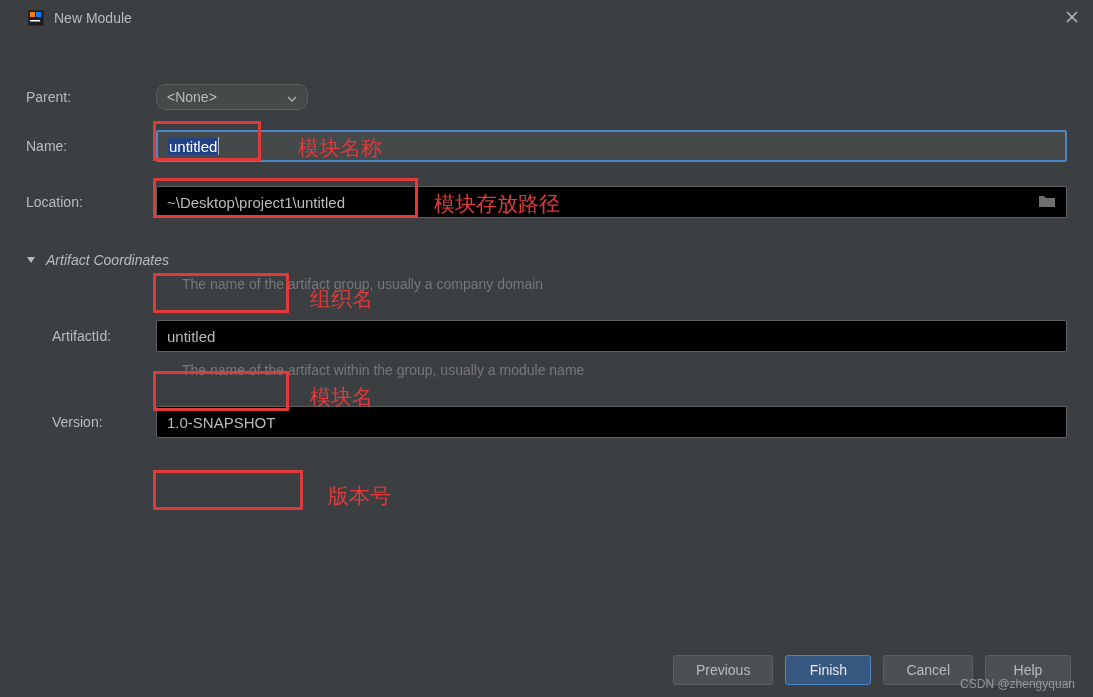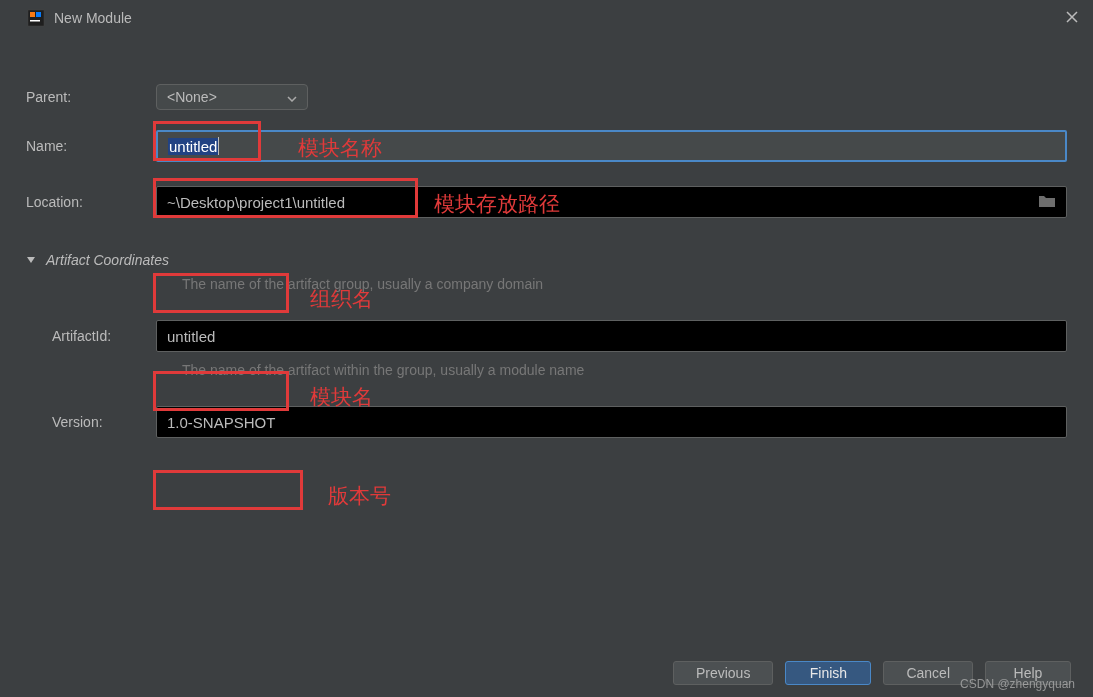--- a/index.html
+++ b/index.html
@@ -62,21 +62,21 @@
     .dropdown {
       display: flex;
       align-items: center;
       justify-content: space-between;
       background: #45494a;
       border: 1px solid #5e6060;
       height: 26px;
       padding: 0 10px;
       color: #bbbbbb;
       width: 152px;
-      border-radius: 4px;
+      border-radius: 10px;
       cursor: pointer;
     }
     .dropdown .caret {
       margin-left: 10px;
       color: #aaa;
     }
     .text-input {
       background: #000000;
       border: 1px solid #5e6060;
       height: 32px;
@@ -144,21 +144,21 @@
       z-index: 9;
     }
     .button-bar {
       position: absolute;
       bottom: 12px;
       right: 22px;
       display: flex;
       gap: 12px;
     }
     .btn {
-      height: 24px;
+      height: 30px;
       padding: 0 22px;
       background: #4c5052;
       border: 1px solid #5e6060;
       border-radius: 3px;
       color: #bbbbbb;
       font-size: 14px;
       cursor: pointer;
       display: flex;
       align-items: center;
       justify-content: center;

